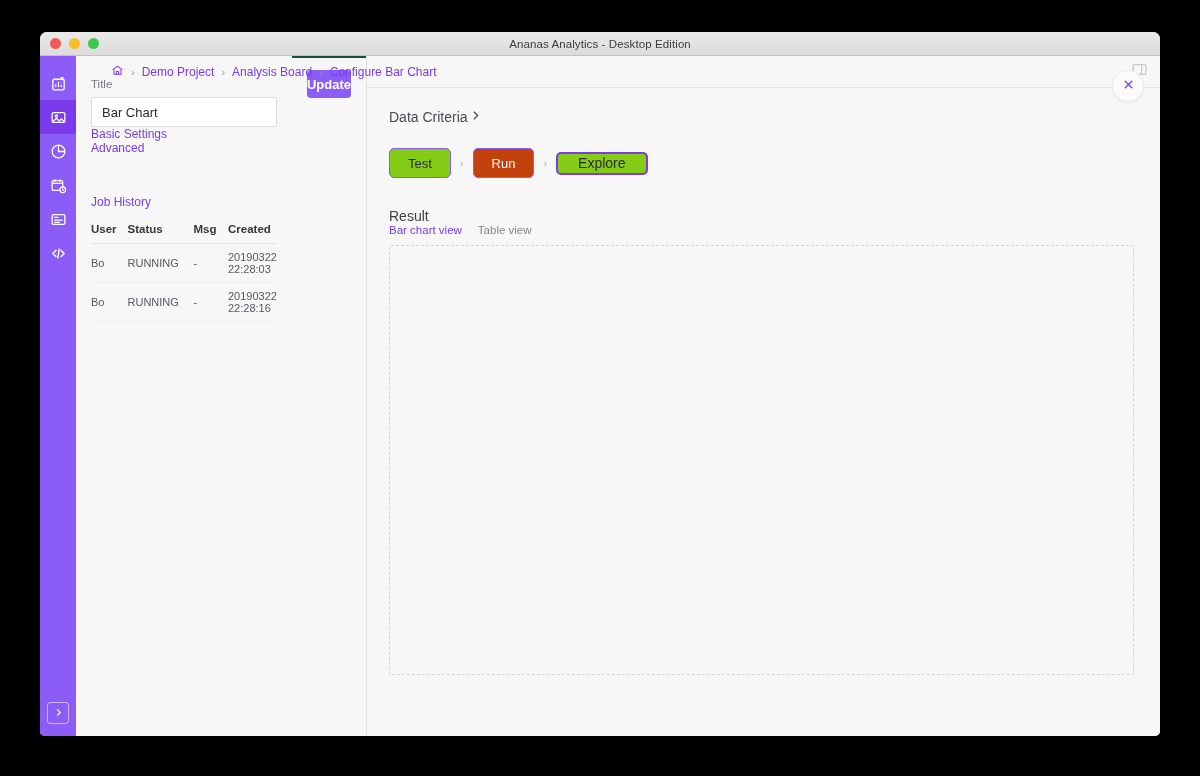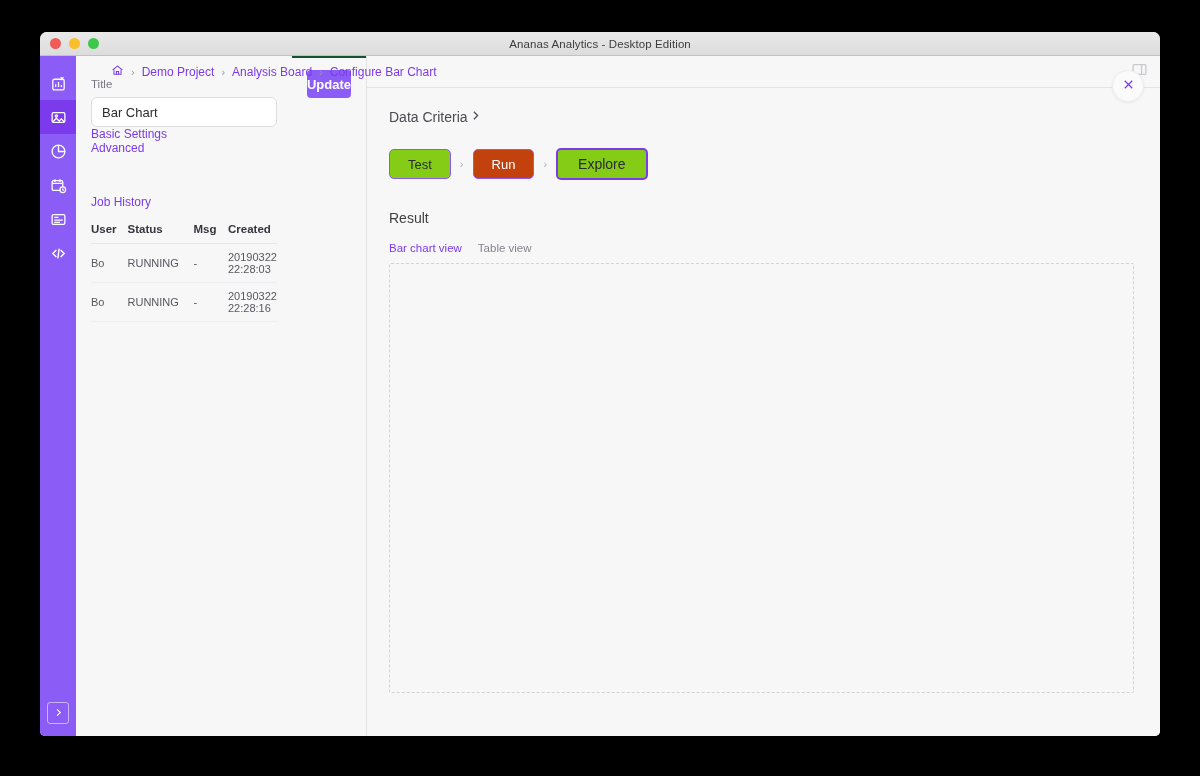--- a/index.html
+++ b/index.html
@@ -80,21 +80,21 @@
     border-right: 1px solid #e2e2e4;
     display: flex; flex-direction: row;
     min-height: 0;
   }
   #leftscroll { flex: 1; overflow: hidden; padding: 22px 15px 0 15px; }
   .field-label { font-size: 11.5px; color: #777780; margin-bottom: 7px; }
   #title-input {
     width: 100%; height: 30px;
     background: #fff;
     border: 1px solid #dededf;
-    border-radius: 6px;
+    border-radius: 1px;
     padding: 0 10px;
     font-family: "Liberation Sans", sans-serif;
     font-size: 13px; color: #2b2b30;
     outline: none;
   }
   .section-link {
     display: block;
     font-size: 12px;
     color: #7c3aed;
     cursor: pointer;
@@ -174,26 +174,26 @@
     border-radius: 5px;
     background: #84cc16;
     font-family: "Liberation Sans", sans-serif;
     font-size: 13px;
     color: #2b2b30;
     display: flex; align-items: center; justify-content: center;
     cursor: pointer;
   }
   .step-btn.outline { border: 1px solid #8b5cf6; }
   .step-btn.filled  { background: #c2410c; border: 1px solid #8b5cf6; color: #fff; }
-  .step-btn.emphasis{ border: 2px solid #7c3aed; height: 32px; padding: 0 20px; font-size: 14px; }
+  .step-btn.emphasis{ border: 2px solid #7c3aed; height: 23px; padding: 0 20px; font-size: 14px; }
   .step-sep { font-size: 11px; color: #b0b0b8; }
 
   #result-label { font-size: 14px; color: #404040; margin-top: 30px; }
 
-  #view-tabs { display: flex; gap: 16px; margin-top: 16px; }
+  #view-tabs { display: flex; gap: 16px; }
   .view-tab { font-size: 11.5px; color: #84848d; cursor: pointer; }
   .view-tab.active { color: #7c3aed; }
 
   #result-canvas {
     margin-top: 9px;
     height: 430px;
     border: 1px dashed #d3d3d6;
     border-radius: 2px;
     background: #f7f7f8;
   }

